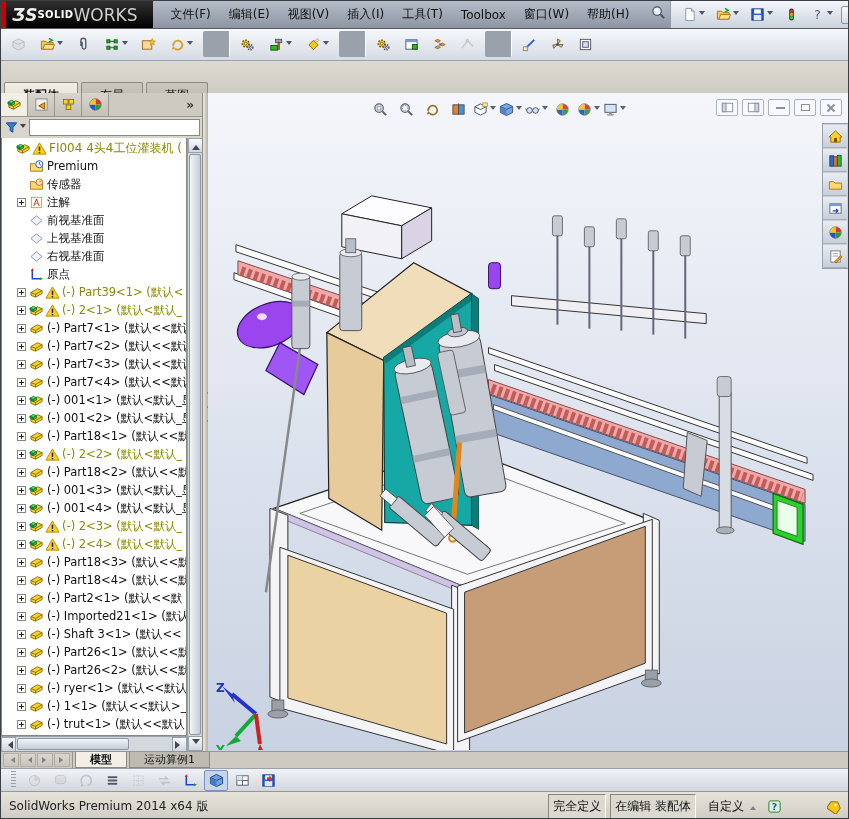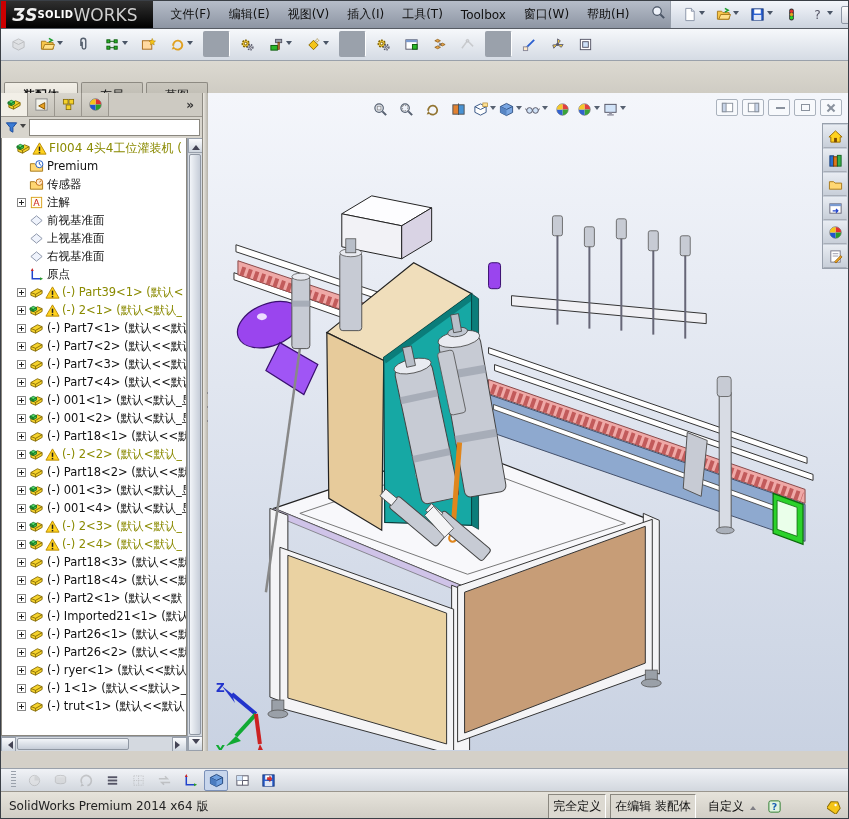--- a/index.html
+++ b/index.html
@@ -784,20 +784,32 @@
                 <span class="texp"></span>
                 <span class="ticon">
                   <svg viewBox="0 0 16 16" width="15" height="15">
                     <polygon points="2,11 7,13 14,9 14,6 9,4 2,8" fill="#f5d22c" stroke="#7c6200" stroke-width="0.9"></polygon>
                     <polyline points="2,8 7,10 14,6" fill="none" stroke="#7c6200" stroke-width="0.9"></polyline>
                     <line x1="7" y1="10" x2="7" y2="13" stroke="#7c6200" stroke-width="0.9"></line>
                   </svg>
                 </span>
                 <span class="twarn"></span>
                 <span class="tlabel">(-) Imported21&lt;1&gt; (默认</span>
+              </div>
+              <div class="trow expand">
+                <span class="texp"></span>
+                <span class="ticon">
+                  <svg viewBox="0 0 16 16" width="15" height="15">
+                    <polygon points="2,11 7,13 14,9 14,6 9,4 2,8" fill="#f5d22c" stroke="#7c6200" stroke-width="0.9"></polygon>
+                    <polyline points="2,8 7,10 14,6" fill="none" stroke="#7c6200" stroke-width="0.9"></polyline>
+                    <line x1="7" y1="10" x2="7" y2="13" stroke="#7c6200" stroke-width="0.9"></line>
+                  </svg>
+                </span>
+                <span class="twarn"></span>
+                <span class="tlabel">(-) Shaft 3&lt;1&gt; (默认&lt;&lt;</span>
               </div>
               <div class="trow expand">
                 <span class="texp"></span>
                 <span class="ticon">
                   <svg viewBox="0 0 16 16" width="15" height="15">
                     <polygon points="2,11 7,13 14,9 14,6 9,4 2,8" fill="#f5d22c" stroke="#7c6200" stroke-width="0.9"></polygon>
                     <polyline points="2,8 7,10 14,6" fill="none" stroke="#7c6200" stroke-width="0.9"></polyline>
                     <line x1="7" y1="10" x2="7" y2="13" stroke="#7c6200" stroke-width="0.9"></line>
                   </svg>
                 </span>
@@ -1204,20 +1216,45 @@
                 <line x1="5" y1="5" x2="11" y2="5" stroke="#99a"></line>
                 <line x1="5" y1="7.5" x2="11" y2="7.5" stroke="#99a"></line>
                 <polygon points="7,13.5 13.5,7 15,8.5 8.5,15" fill="#e8a020" stroke="#885500" stroke-width="0.7"></polygon>
               </svg>
             </span>
           </span>
         </div>
     </div>
   </div>
 
+  <div id="bottomtabs">
+    <span class="navbtns">
+      <span class="navbtn">
+          <span class="tri-left" style="border-width:3px;border-right-width:4px"></span>
+        </span>
+      <span class="navbtn">
+          <span class="tri-left" style="border-width:3px;border-right-width:4px"></span>
+        </span>
+      <span class="navbtn">
+          <span class="tri-right" style="border-width:3px;border-left-width:4px"></span>
+        </span>
+      <span class="navbtn">
+          <span class="tri-right" style="border-width:3px;border-left-width:4px"></span>
+        </span>
+    </span>
+    <span style="display:flex">
+
+    <span class="btab active">
+          <span>模型</span>
+        </span>
+        <span class="btab">
+          <span>运动算例1</span>
+        </span>
+      </span>
+  </div>
 
   <div id="bottombar">
     <span class="grip"></span>
     <span style="display:flex;gap:2px">
 
     <span class="icbtn grayed">
           <span>
             <svg viewBox="0 0 16 16" width="15" height="15">
               <circle cx="8" cy="8" r="5.5" fill="#ddd" stroke="#999"></circle>
               <path d="M8,8 L8,2.5 A5.5,5.5 0 0 1 13.5,8 Z" fill="#bbb"></path>

